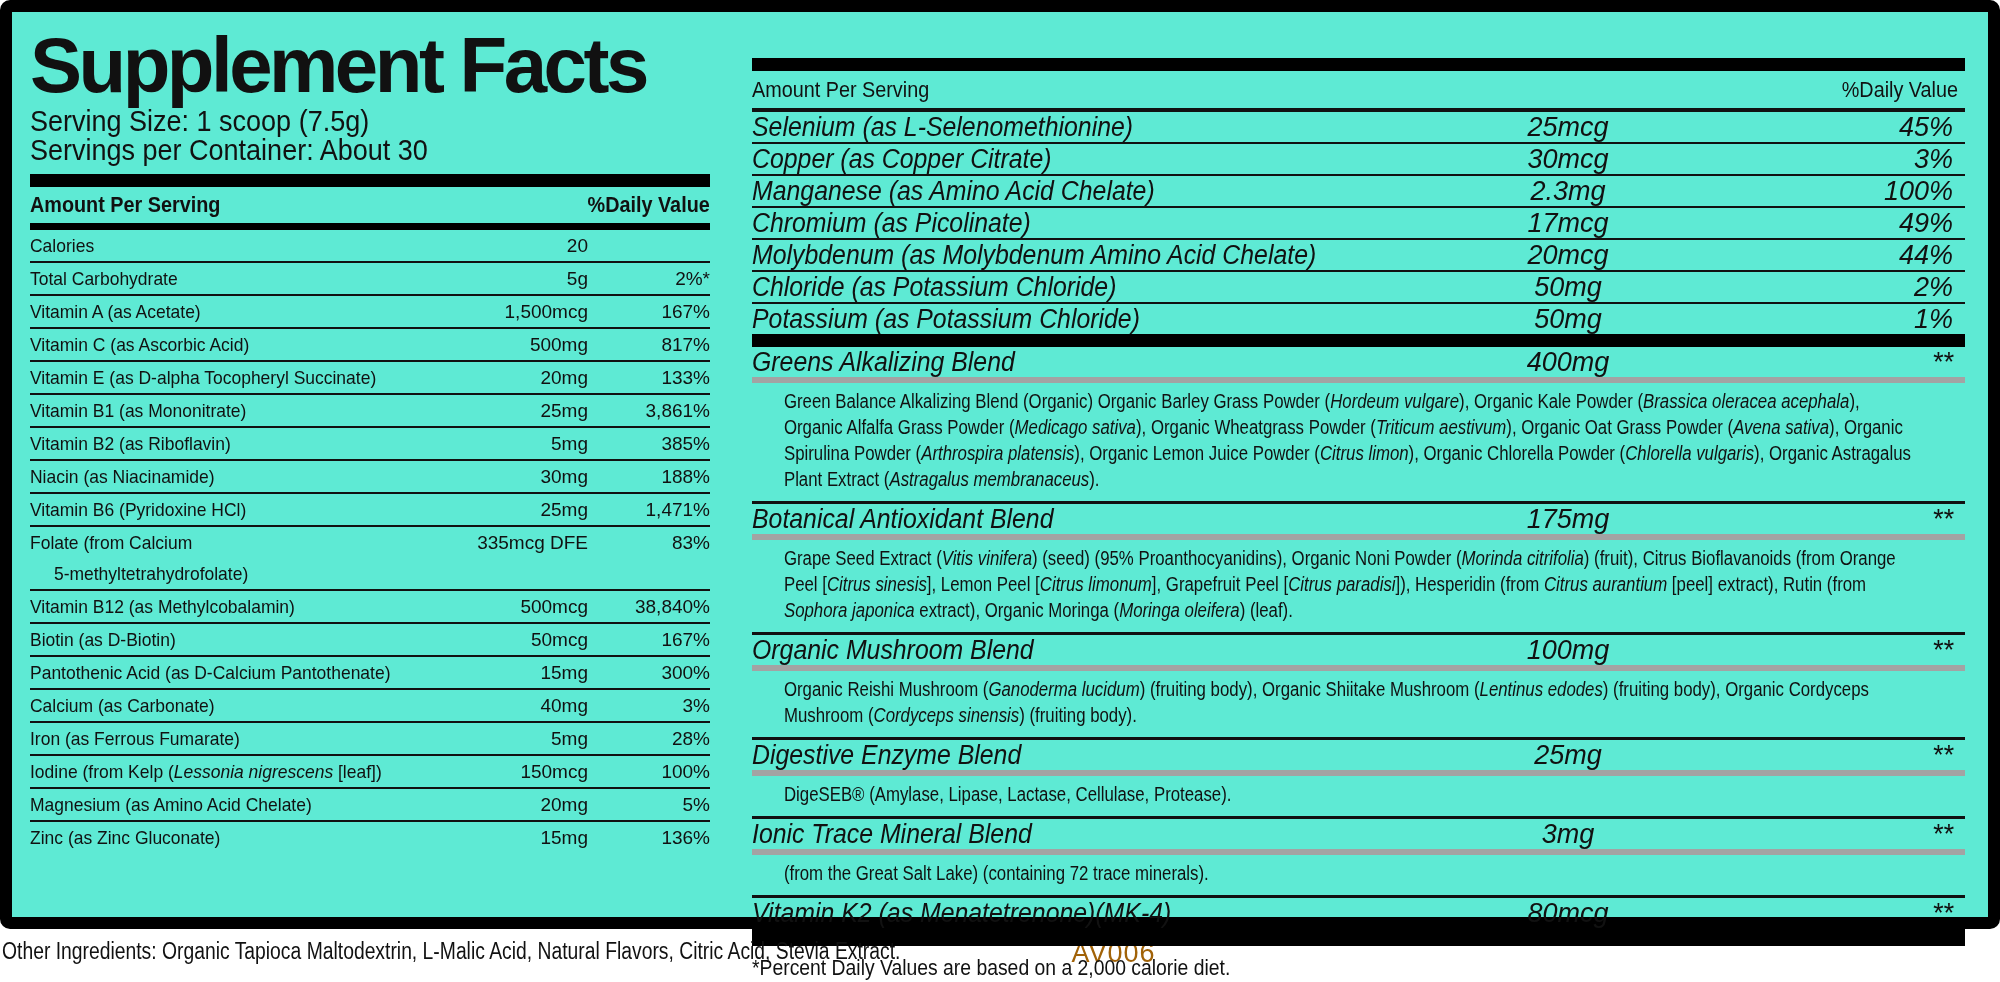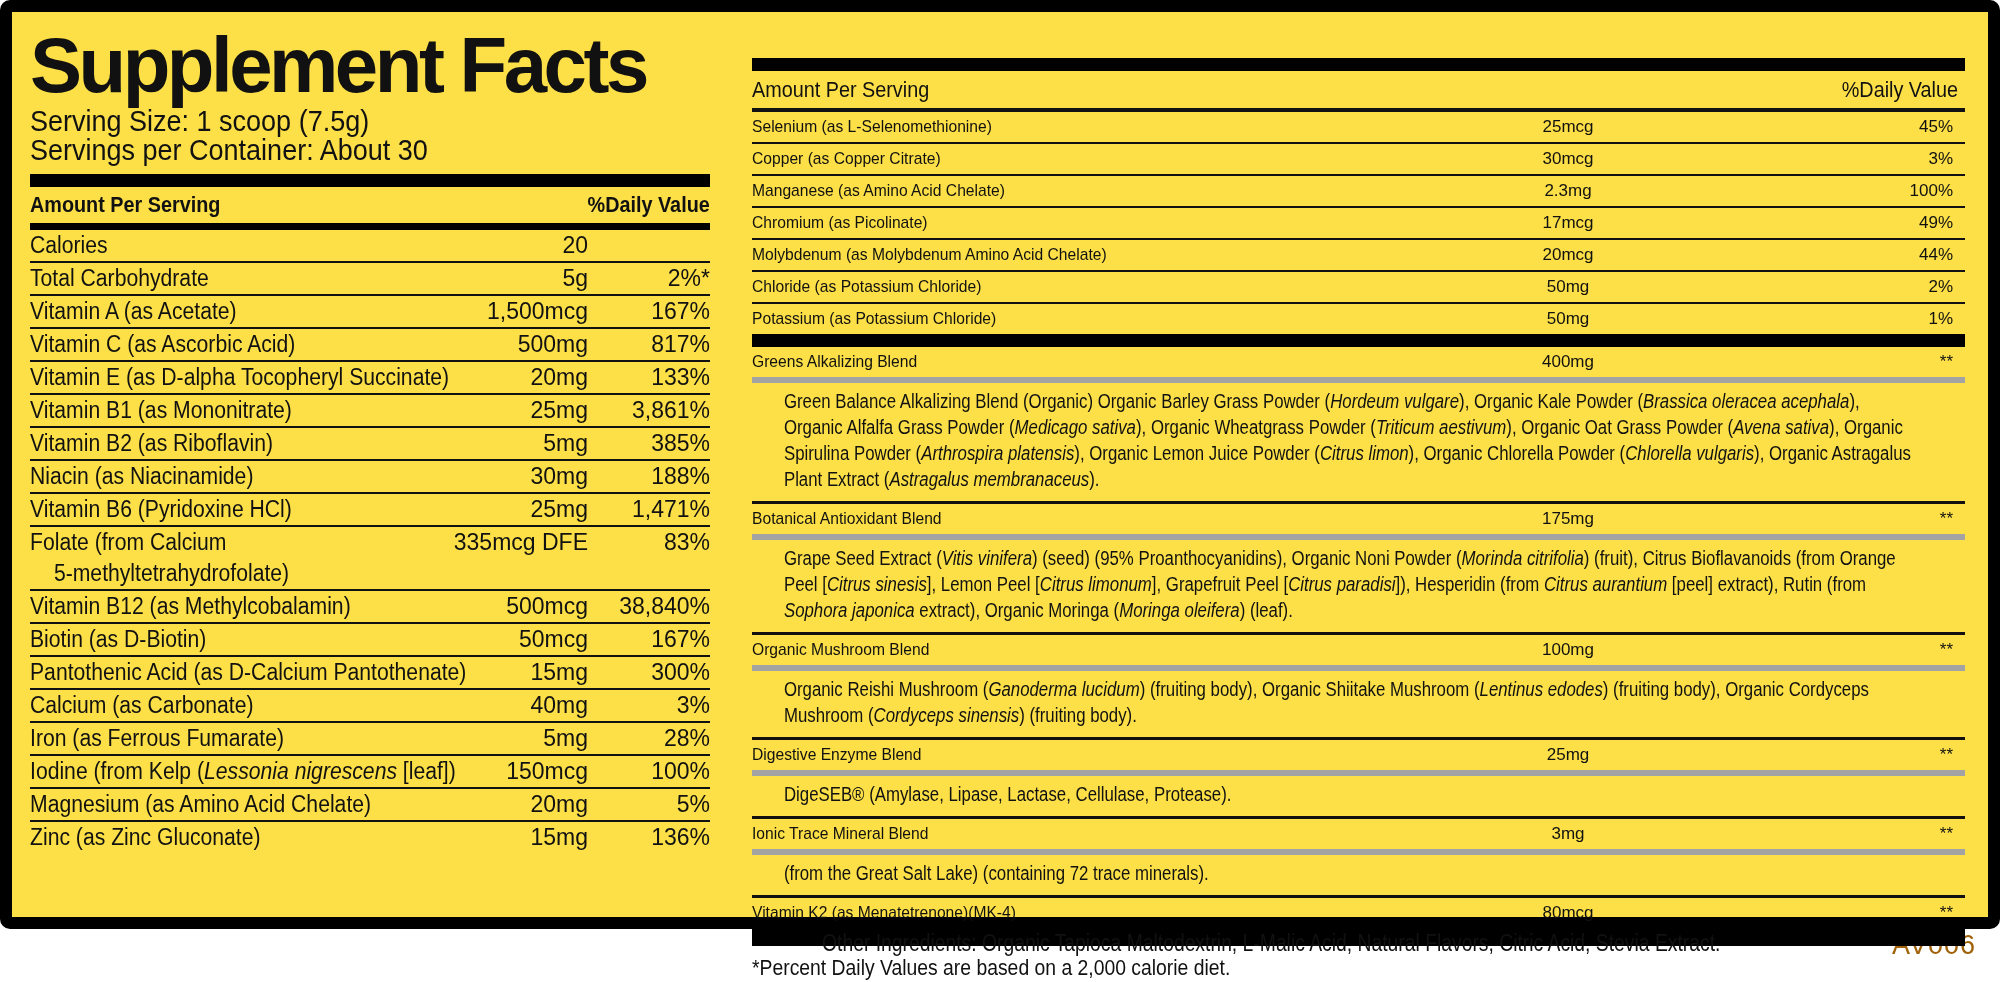--- a/index.html
+++ b/index.html
@@ -2,65 +2,65 @@
 <html><head>
 <meta charset="utf-8">
 <style>
   html,body{margin:0;padding:0;}
   body{
     width:2000px;height:982px;background:#ffffff;color:#111;
     font-family:"Liberation Sans", sans-serif;overflow:hidden;position:relative;
   }
   .label-box{
     box-sizing:border-box;width:2000px;height:929px;
-    border:12px solid #000;border-radius:10px;background:#fde047;position:relative;
+    border:12px solid #000;border-radius:10px;background:#5eead4;position:relative;
   }
   .cols{display:flex;width:100%;height:100%;}
   .left-col{width:680px;margin-left:18px;flex-shrink:0;}
   .right-col{flex:1;margin-left:42px;margin-right:23px;min-width:0;}
 
   .title{font-size:78px;font-weight:bold;letter-spacing:-3.5px;line-height:82px;margin-top:12px;white-space:nowrap;}
   .serving-block{font-size:30px;line-height:29px;}
   .condL{transform:scaleX(0.9);transform-origin:0 50%;white-space:nowrap;display:inline-block;}
   .condR{transform:scaleX(0.9);transform-origin:100% 50%;white-space:nowrap;display:inline-block;}
 
   .bar13{height:13px;background:#000;}
   .bar7{height:7px;background:#000;}
   .bar18{height:18px;background:#000;}
   .mt10{margin-top:10px;}
   .mt46{margin-top:46px;}
 
   .lheader{display:flex;justify-content:space-between;align-items:center;font-size:22px;font-weight:bold;padding:5px 0 5px 0;}
   .rheader{display:flex;justify-content:space-between;align-items:center;font-size:22px;padding:6px 0 5px 0;border-bottom:4px solid #111;}
   .rheader .dvh{padding-right:8px;}
 
-  .lrow{display:flex;align-items:flex-start;font-size:23px;line-height:31px;border-bottom:2px solid #111;}
+  .lrow{display:flex;align-items:flex-start;font-size:19px;line-height:31px;border-bottom:2px solid #111;}
   .lrow:last-child{border-bottom:none;}
   .lname{flex:1;min-width:0;transform:scaleX(0.92);transform-origin:0 0;white-space:nowrap;}
   .lname2{padding-left:26px;}
   .lamt{width:150px;text-align:right;flex-shrink:0;}
   .ldv{width:122px;text-align:right;flex-shrink:0;}
 
-  .rrow{display:flex;align-items:center;font-size:17px;line-height:30px;border-bottom:2px solid #111;}
+  .rrow{display:flex;align-items:center;font-size:27px;line-height:30px;border-bottom:2px solid #111;font-style:italic;}
   #right-rows .rrow:last-child{border-bottom:none;}
   .rname{flex:1;min-width:0;transform:scaleX(0.92);transform-origin:0 0;white-space:nowrap;}
   .ramt{width:170px;text-align:center;flex-shrink:0;}
   .rdv{width:300px;text-align:right;flex-shrink:0;padding-right:12px;}
 
   .blend{border-bottom:3px solid #111;}
   .blend.no-desc{border-bottom:none;}
   .blend-head{border-bottom:6px solid #a3a3a3;}
   .blend.no-desc .blend-head{border-bottom:none;}
   .blend-desc{
     box-sizing:border-box;width:1380px;padding:5px 0 9px 38px;
     font-size:20px;line-height:26px;transform:scaleX(0.84);transform-origin:0 0;
   }
   .footnotes{margin-top:9px;font-size:21.5px;line-height:27px;}
 
-  .bottom-strip{display:flex;justify-content:flex-end;align-items:flex-start;margin-top:1px;padding:0 2px;}
+  .bottom-strip{display:flex;justify-content:flex-start;align-items:flex-start;margin-top:9px;padding:0 2px;}
   .other-ing{font-size:23px;transform:scaleX(0.84);transform-origin:0 0;white-space:nowrap;}
   .footer-code{font-size:27px;margin-right:22px;letter-spacing:1px;}
 </style>
 </head>
 <body>
 
 <div class="label-box">
   <div class="cols">
 
     <div class="left-col">

